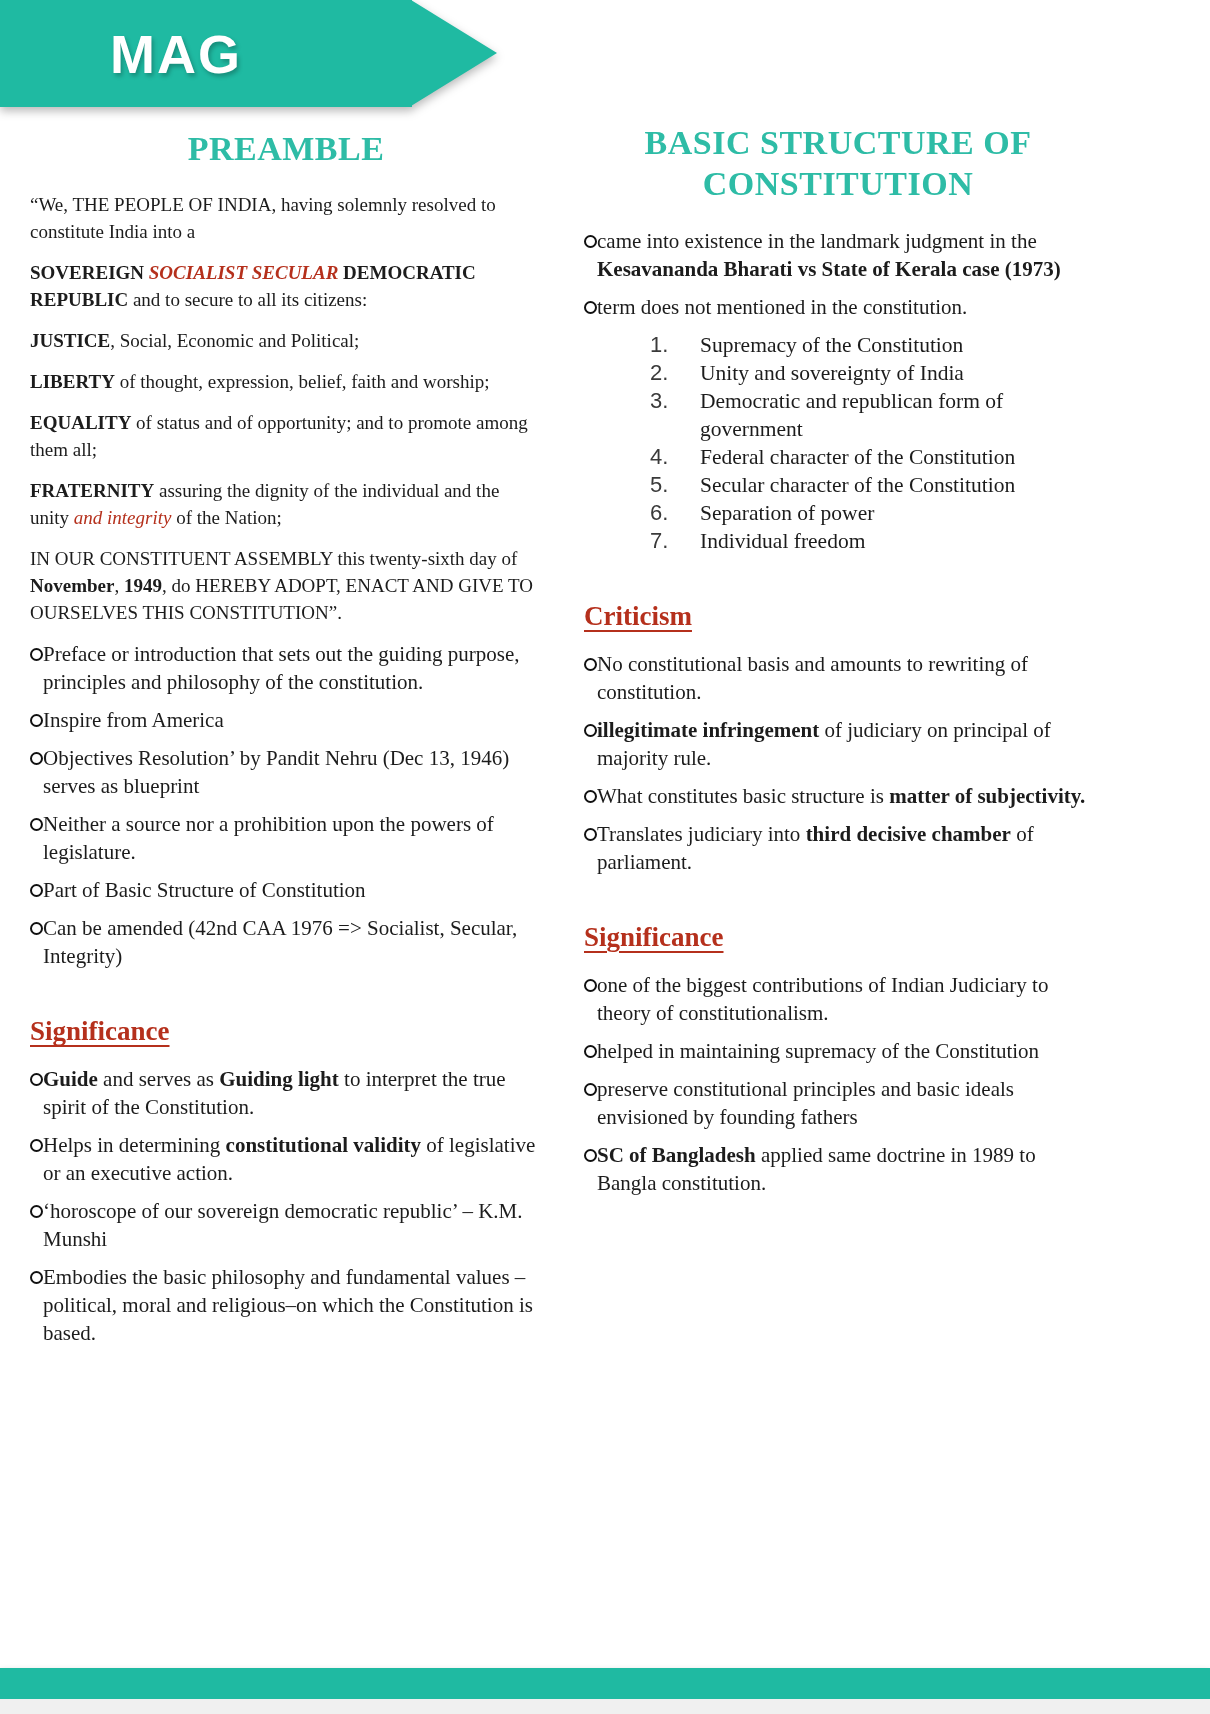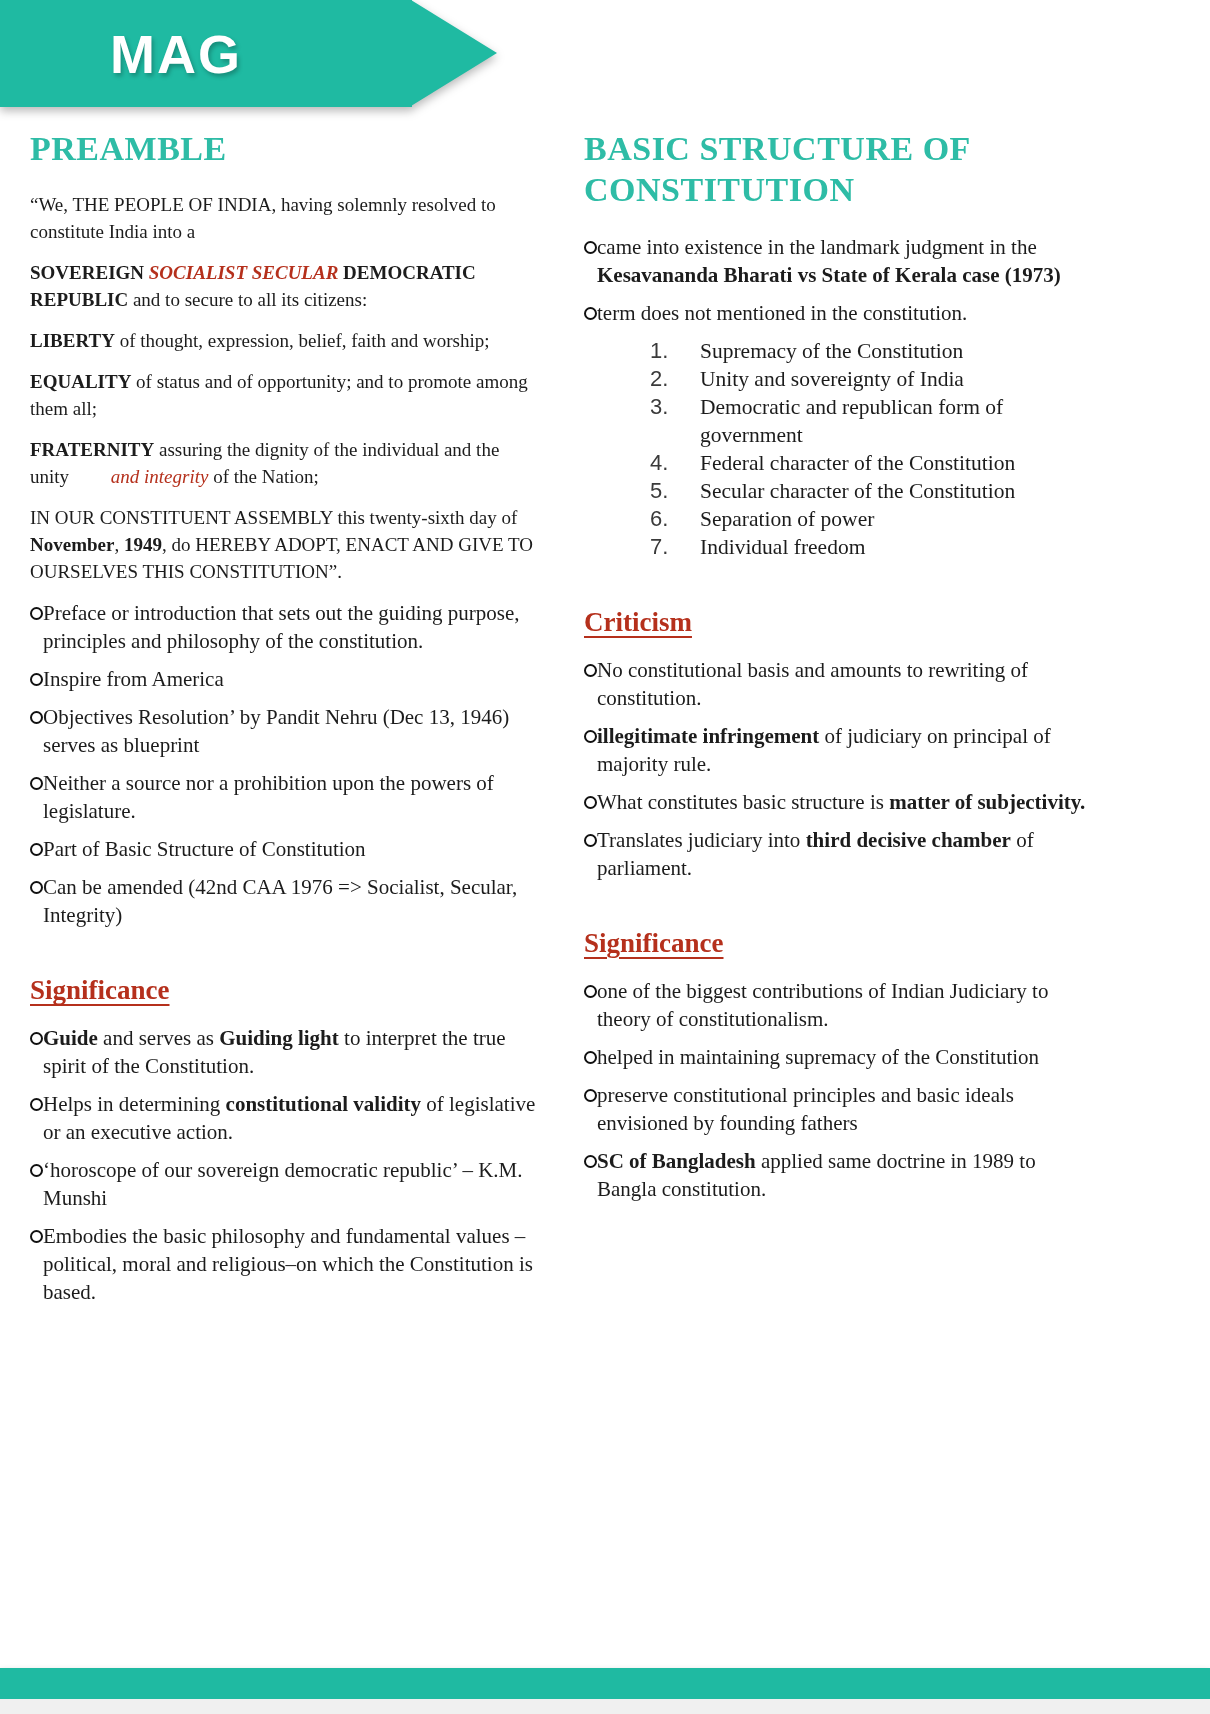--- a/index.html
+++ b/index.html
@@ -15,44 +15,44 @@
   
   .banner{position:absolute;top:0;left:0;filter:drop-shadow(0 4px 5px rgba(0,0,0,0.28));}
   .banner-rect{width:412px;height:107px;background:var(--teal);display:flex;align-items:center;box-sizing:border-box;padding-left:110px;}
   .banner-arrow{position:absolute;left:411px;top:0;width:0;height:0;
     border-top:53.5px solid transparent;border-bottom:53.5px solid transparent;border-left:86px solid var(--teal);}
   .logo{font-family:"Liberation Sans","DejaVu Sans",sans-serif;font-weight:bold;font-size:54px;color:#ffffff;letter-spacing:2px;text-shadow:2px 3px 4px rgba(0,0,0,0.25);}
 
   
   .col{position:absolute;top:128px;}
   .col-left{left:30px;width:512px;}
-  .col-right{left:584px;width:508px;top:128px;}
-
-  h1.section-title{margin:0 0 22px 0;text-align:left;color:var(--teal-heading);font-size:34px;line-height:1.22;font-weight:bold;letter-spacing:0.5px;}
+  .col-right{left:584px;width:508px;top:122px;}
+
+  h1.section-title{margin:0 0 22px 0;text-align:center;color:var(--teal-heading);font-size:34px;line-height:1.22;font-weight:bold;letter-spacing:0.5px;}
 
   .para{margin:0 0 14px 0;font-size:19px;line-height:27px;}
 
   h2.sub-heading{color:var(--red);font-size:27px;font-weight:bold;margin:46px 0 18px 0;}
   h2.italic-heading{font-style:italic;}
   h2.underlined{text-decoration:underline;text-decoration-thickness:2px;text-underline-offset:5px;}
 
   ul.bullets,ol.numbered{list-style:none;margin:0;padding:0;}
   li.bullet-item{display:flex;margin:0 0 10px 0;font-size:21px;line-height:28px;}
   .ring{flex:none;width:9px;height:9px;border:2.6px solid #111111;border-radius:50%;margin-top:8px;background:transparent;}
   .btext{flex:1;}
 
   ol.numbered{margin:4px 0 0 66px;}
   li.num-item{display:flex;margin:0;font-size:21.5px;line-height:28px;}
   .num{flex:none;width:50px;font-family:"Liberation Sans","DejaVu Sans",sans-serif;color:#3a3a3a;font-size:22px;}
 
   
   .seg{white-space:pre-wrap;}
   .seg.b{font-weight:bold;}
   .seg.bi_red{font-weight:bold;font-style:italic;color:var(--red);}
-  .seg.i_red{font-style:italic;color:var(--red);margin-left:37px;}
+  .seg.i_red{font-style:italic;color:var(--red);}
 
   
   .footer-bar{position:absolute;left:0;top:1668px;width:1210px;height:31px;background:var(--teal);box-shadow:0 4px 7px rgba(0,0,0,0.35);}
   .bottom-strip{position:absolute;left:0;top:1699px;width:1210px;height:15px;background:#f0f0f0;}
 </style>
 </head>
 <body>
 
 <div class="page">
 
@@ -61,20 +61,21 @@
       <span class="logo">MAG</span>
     </div>
     <div class="banner-arrow"></div>
   </div>
 
   <div class="col col-left">
     <h1 class="section-title">PREAMBLE</h1>
     <div>
         <p class="para"><span class="seg n">“We, THE PEOPLE OF INDIA, having solemnly resolved to constitute India into a</span></p>
         <p class="para"><span class="seg b">SOVEREIGN </span><span class="seg bi_red">SOCIALIST SECULAR</span><span class="seg n"> </span><span class="seg b">DEMOCRATIC REPUBLIC</span><span class="seg n"> and to secure to all its citizens:</span></p>
+        <p class="para"><span class="seg b">JUSTICE</span><span class="seg n">, Social, Economic and Political;</span></p>
         <p class="para"><span class="seg b">LIBERTY</span><span class="seg n"> of thought, expression, belief, faith and worship;</span></p>
         <p class="para"><span class="seg b">EQUALITY</span><span class="seg n"> of status and of opportunity; and to promote among them all;</span></p>
         <p class="para"><span class="seg b">FRATERNITY</span><span class="seg n"> assuring the dignity of the individual and the unity </span><span class="seg i_red">and integrity</span><span class="seg n"> of the Nation;</span></p>
         <p class="para"><span class="seg n">IN OUR CONSTITUENT ASSEMBLY this twenty-sixth day of </span><span class="seg b">November</span><span class="seg n">, </span><span class="seg b">1949</span><span class="seg n">, do HEREBY ADOPT, ENACT AND GIVE TO OURSELVES THIS CONSTITUTION”.</span></p>
       </div>
     <ul class="bullets">
         <li class="bullet-item">
           <span class="ring"></span>
           <div class="btext"><span class="seg n">Preface or introduction that sets out the guiding purpose, principles and philosophy of the constitution.</span></div>
         </li>

